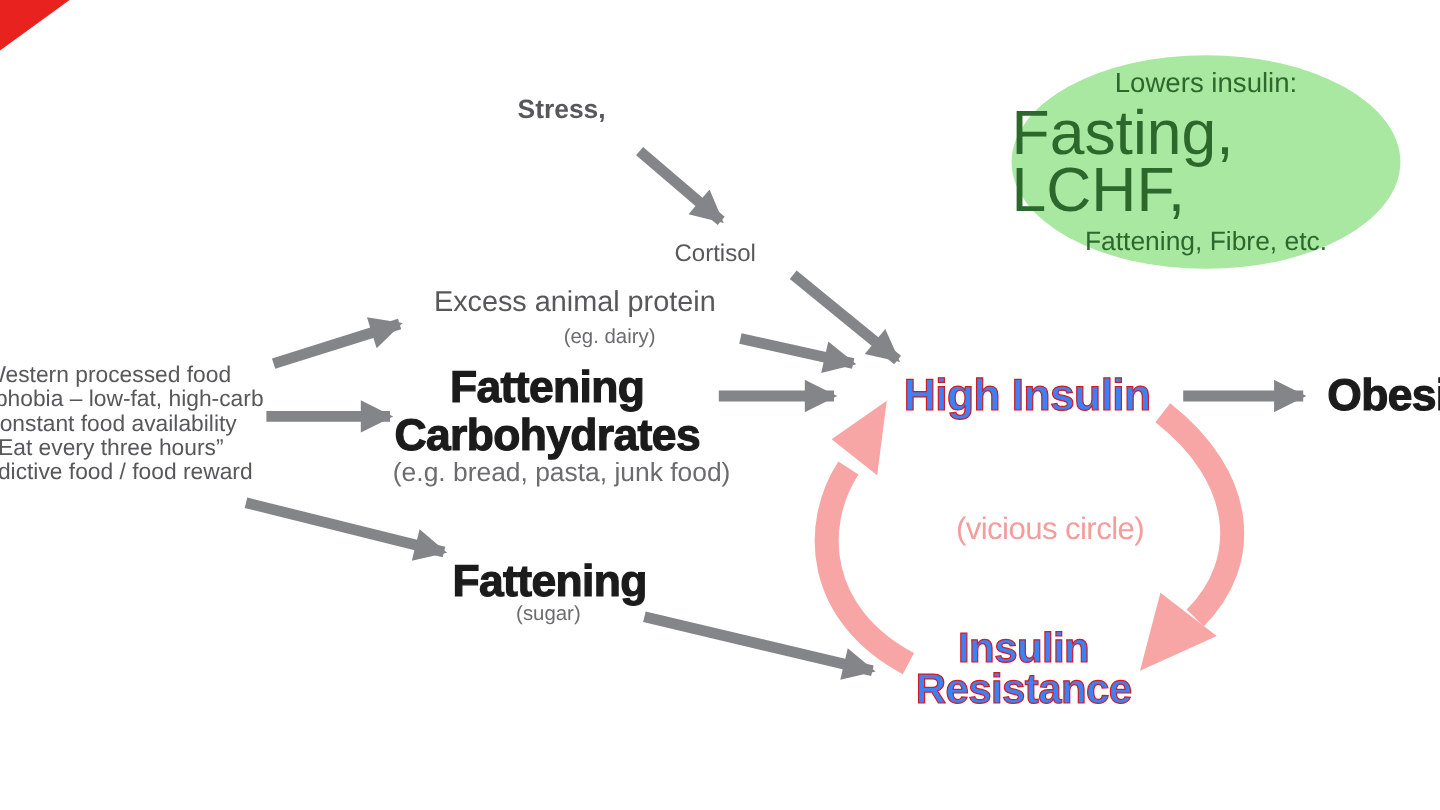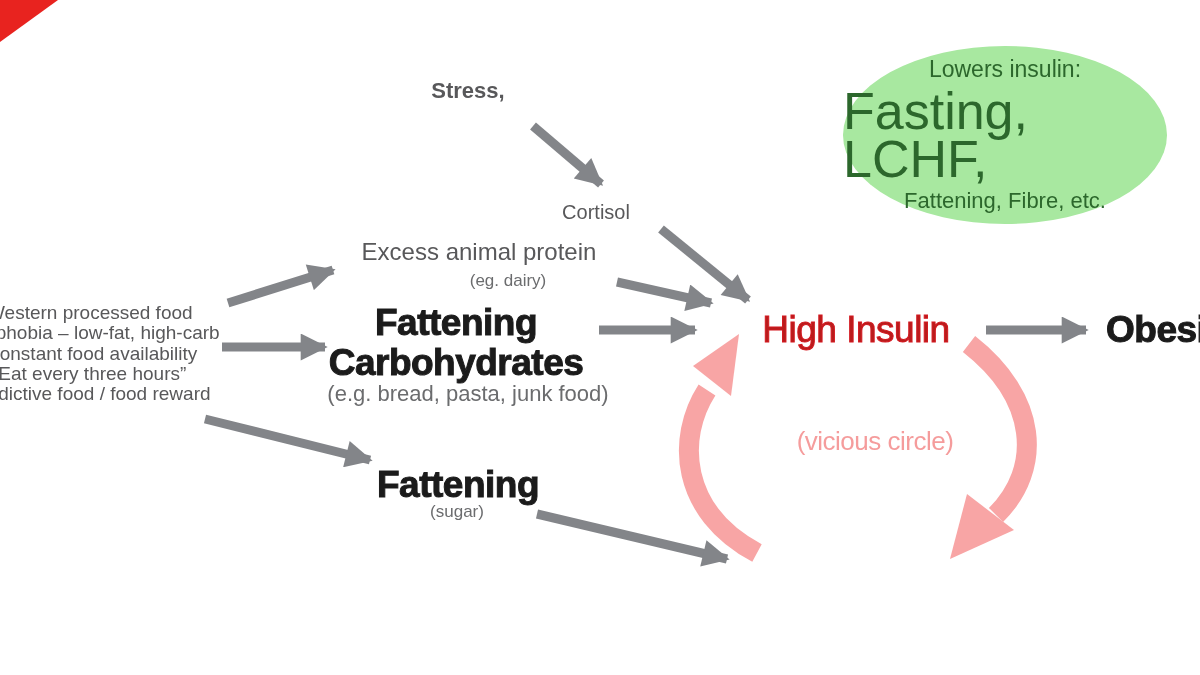--- a/index.html
+++ b/index.html
@@ -6,21 +6,21 @@
   .stage{
     position:relative;width:1200px;height:675px;overflow:hidden;background:#ffffff;
     font-family:"Liberation Sans",sans-serif;color:#58585a;
   }
   svg.arrows{position:absolute;left:0;top:0;}
   
   .node{position:absolute;transform:translate(-50%,-50%);text-align:center;white-space:nowrap;}
   .gray{color:#58585a;font-weight:400;}
   .sub{color:#6b6c6e;}
   .blackxb{color:#1b1b1b;font-weight:bold;-webkit-text-stroke:1px #1b1b1b;letter-spacing:-0.5px;}
-  .redxb{color:#b91c1c;font-weight:normal;-webkit-text-stroke:1px #d41920;letter-spacing:-0.5px;}
+  .redxb{color:#3b82f6;font-weight:bold;-webkit-text-stroke:1px #d41920;letter-spacing:-0.5px;}
 
   .corner{position:absolute;left:0;top:0;width:0;height:0;
     border-top:42px solid #e8231f;border-right:58px solid transparent;}
 
   .stress-node{left:468px;top:91px;font-size:22px;line-height:24px;font-weight:bold;}
   .cortisol-node{left:596px;top:212px;font-size:20px;}
 
   .green-bubble{position:absolute;left:843px;top:46px;width:324px;height:178px;
     background:#a8e8a0;border-radius:50%;display:flex;flex-direction:column;
     align-items:center;justify-content:center;gap:5px;color:#2c672c;}
@@ -114,14 +114,18 @@
 
   <div class="node blackxb fructose-label">Fattening</div>
   <div class="node sub fructose-sub">(sugar)</div>
 
   <div class="node redxb high-insulin">High Insulin</div>
 
   <div class="obesity blackxb">Obesity</div>
 
   <div class="node vicious">(vicious circle)</div>
 
+  <div class="node redxb insulin-resistance">
+    <div>Insulin</div>
+    <div>Resistance</div>
+  </div>
 
 </div>
 
 </body></html>

